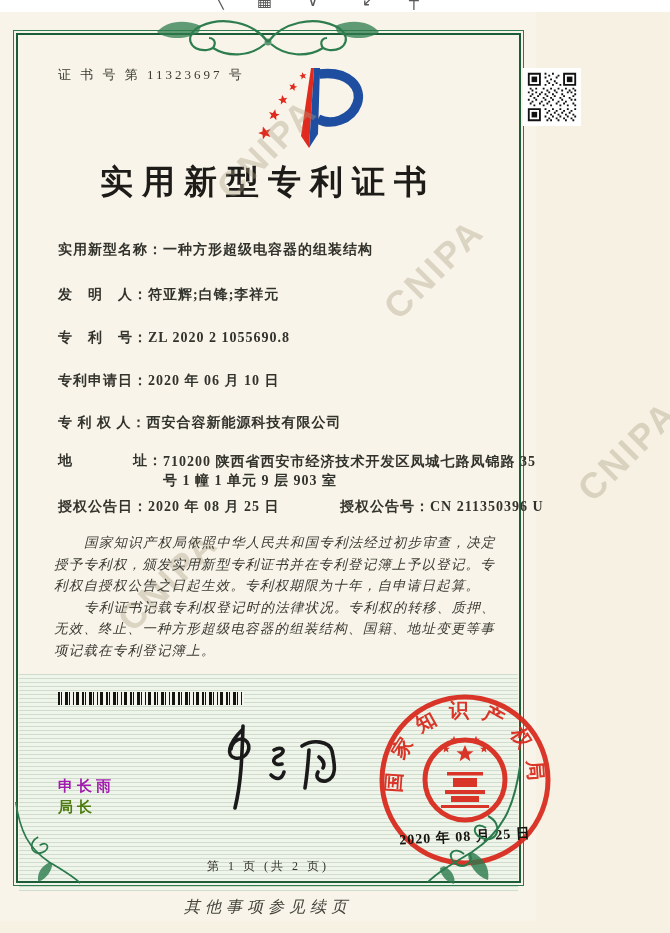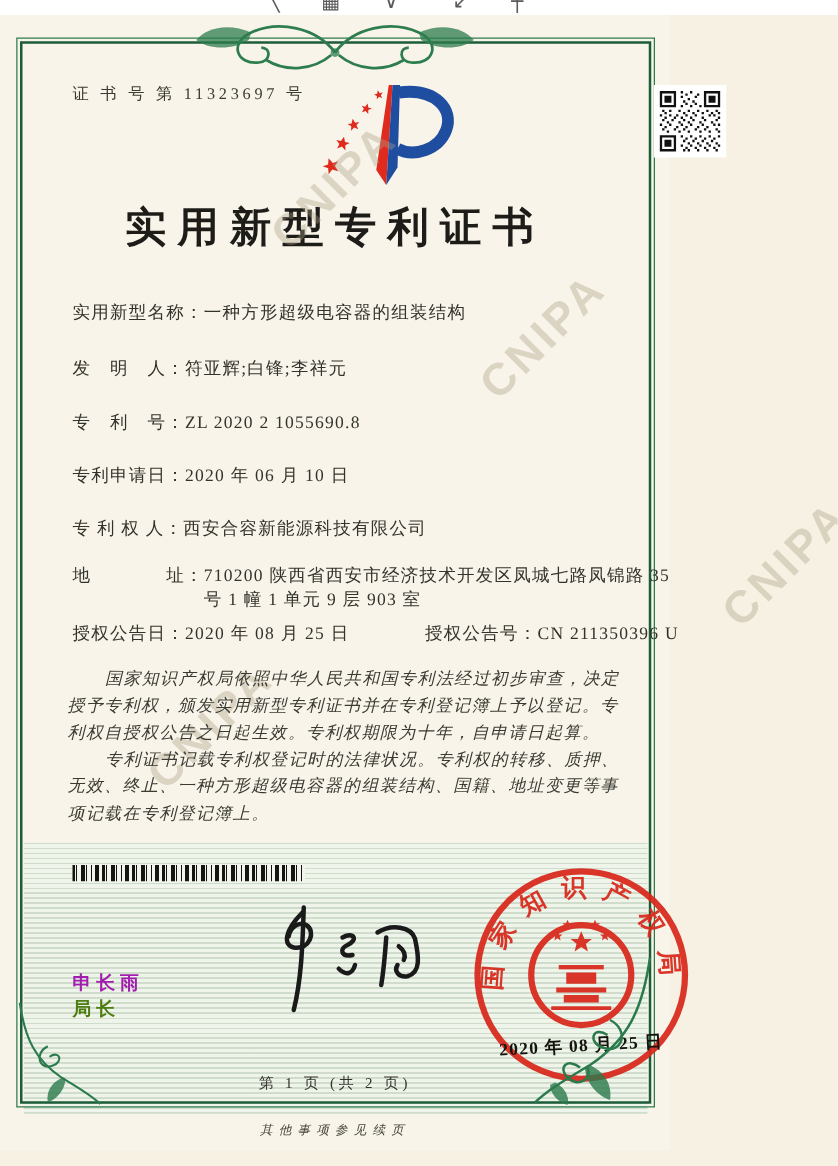--- a/index.html
+++ b/index.html
@@ -26,21 +26,21 @@
   .title{
     position:absolute;left:0;right:0;top:160px;margin:0;text-align:center;
     font-size:33px;font-weight:700;letter-spacing:9px;color:#1d1c19;
     font-family:"Liberation Serif",serif;
   }
   .wm{
     position:absolute;font-family:"Liberation Sans",sans-serif;font-weight:700;
     font-size:36px;letter-spacing:3px;color:rgba(172,160,134,0.38);
     transform:rotate(-45deg);z-index:1;pointer-events:none;
   }
-  .row{position:absolute;left:58px;font-size:14px;letter-spacing:1px;color:#33332d;white-space:nowrap;}
+  .row{position:absolute;left:58px;font-size:14px;letter-spacing:1px;color:#33332d;white-space:nowrap;font-weight:bold;}
   .row .lbl{color:#33332d;}
   .addr-wrap{display:flex;align-items:flex-start;}
   .addr-lines{display:inline-block;white-space:normal;max-width:430px;line-height:19px;}
   .grant-group2{margin-left:56px;}
   .paras{position:absolute;left:42px;right:28px;top:532px;z-index:2;margin-left:12px;}
   .paras p{
     margin:0;text-indent:30px;font-style:italic;font-size:13.5px;line-height:21.5px;
     letter-spacing:1.2px;color:#3a3a33;
   }
   .barcode{
@@ -56,21 +56,21 @@
     font-weight:700;font-size:15px;letter-spacing:4px;color:#a21caf;z-index:2;}
   .signature{position:absolute;left:212px;top:720px;width:136px;height:94px;z-index:3;}
   .seal{position:absolute;left:375px;top:688px;width:180px;height:186px;z-index:3;opacity:0.93;}
   .seal-date{
     position:absolute;left:392px;top:828px;width:146px;text-align:center;z-index:4;
     font-weight:700;font-size:14px;letter-spacing:1px;color:#15130e;transform:rotate(-3deg);
   }
   .footer-page{position:absolute;left:0;right:0;top:858px;text-align:center;
     font-size:12px;letter-spacing:3px;color:#33332d;z-index:2;}
   .cont-note{position:absolute;left:0;right:0;top:897px;text-align:center;
-    font-style:italic;font-size:10px;letter-spacing:5px;color:#45453d;}
+    font-style:italic;font-size:16px;letter-spacing:5px;color:#45453d;}
   .ornament-top{position:absolute;left:50%;transform:translateX(-50%);top:12px;z-index:5;}
   .ornament-br{position:absolute;right:12px;bottom:35px;z-index:5;}
   .ornament-bl{position:absolute;left:13px;bottom:35px;z-index:5;}
 </style>
 </head>
 <body>
 
 <div class="toolbar-strip">
   <span class="tb-icon" style="left:214px">╲</span>
   <span class="tb-icon" style="left:257px">▦</span>

